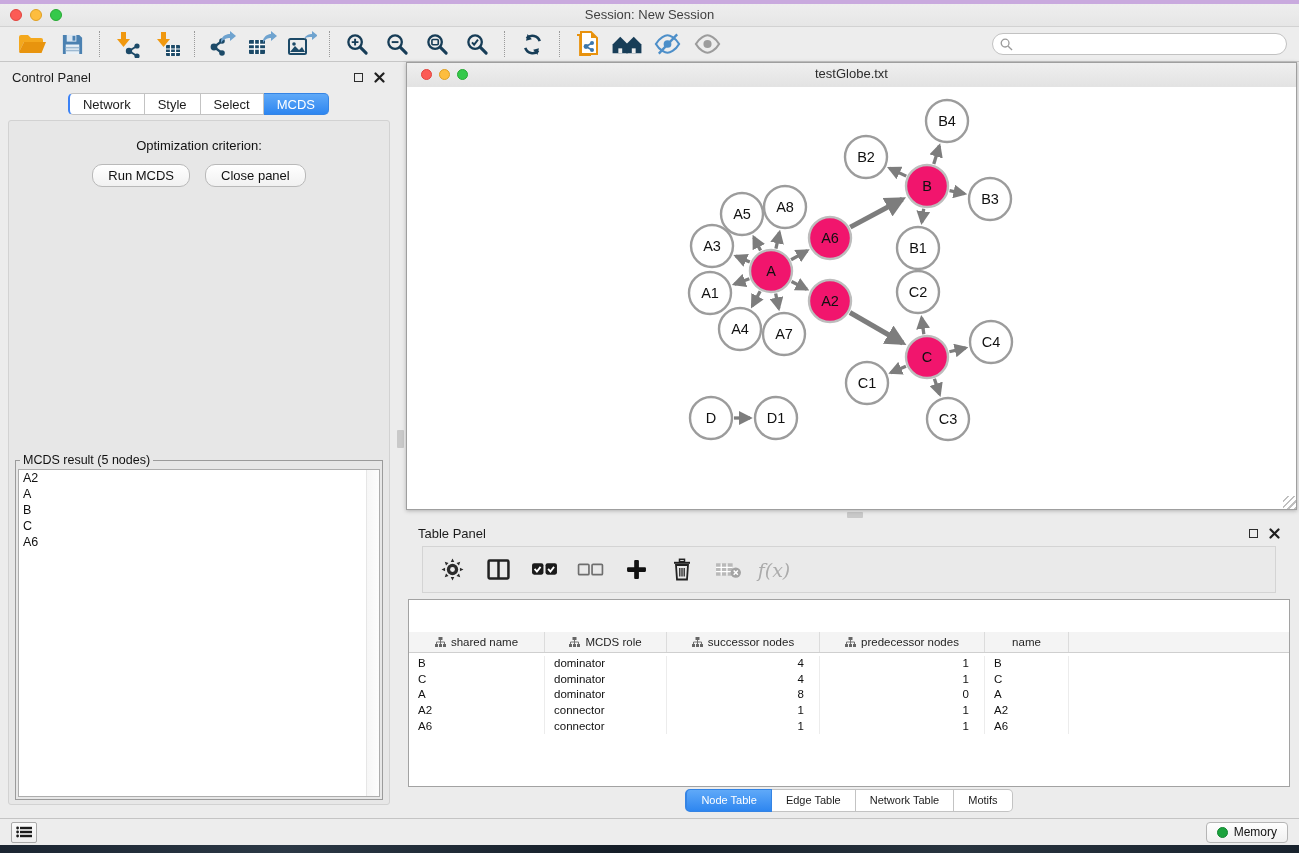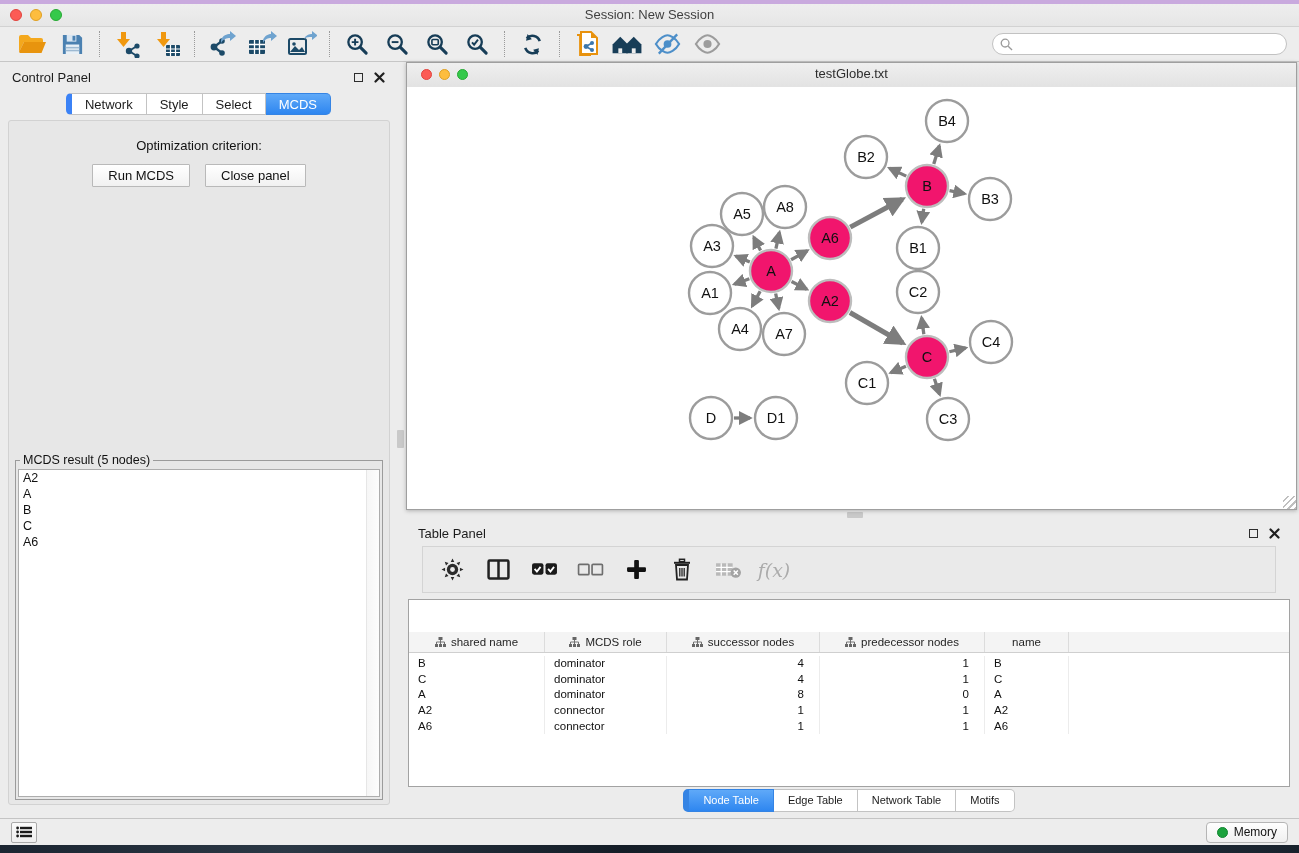--- a/index.html
+++ b/index.html
@@ -31,32 +31,32 @@
   .main { position:relative; height:756px; }
 
   
   .control-panel { position:absolute; left:0; top:0; width:397px; height:748px; }
   .cp-header { height:30px; display:flex; align-items:center; padding:0 12px; font-size:13px; color:#1c1c1c; }
   .panel-icons { margin-left:auto; display:flex; align-items:center; gap:11px; }
   .float-icon { width:9px; height:9px; border:1.6px solid #2d2d2d; display:inline-block; }
   .cp-tabs { display:flex; justify-content:center; margin:1px 0 3px; }
   .seg { border:1px solid #c3c3c3; border-left:none; background:#fff; font-size:13px; color:#1c1c1c;
     padding:2px 13px; height:22px; line-height:17px; cursor:pointer; }
-  .seg:first-child { border-left:6px solid #3b82f6; border-radius:5px 0 0 5px; }
+  .seg:first-child { border-left:2px solid #3b82f6; border-radius:5px 0 0 5px; }
   .seg:last-child { border-radius:0 5px 5px 0; }
   .seg.active { background:linear-gradient(#5fa9f8,#2e86f0); border-color:#3584e4; color:#fff; }
   .cp-content { position:absolute; top:58px; left:8px; right:7px; bottom:5px; background:#e7e7e7;
     border:1px solid #d2d2d2; border-radius:3px; padding-top:17px; }
   .opt-label { text-align:center; font-size:13px; color:#111; }
   .opt-select { margin:9px auto 0; width:316px; height:24px; background:#fff; border:1px solid #b5b5b5;
     border-radius:4px; position:relative; font-size:13px; color:#111; line-height:22px; padding-left:9px; cursor:pointer; }
   .stepper { position:absolute; right:1px; top:1px; bottom:1px; width:19px; border-radius:3px;
     background:linear-gradient(#72b3fa,#2f86f4); display:flex; align-items:center; justify-content:center; }
   .btn-row { display:flex; justify-content:center; gap:15px; margin-top:11px; }
-  .mac-btn { background:linear-gradient(#ffffff,#f1f1f1); border:1px solid #b9b9b9; border-radius:1px;
+  .mac-btn { background:linear-gradient(#ffffff,#f1f1f1); border:1px solid #b9b9b9; border-radius:10px;
     font-size:13px; color:#111; padding:3px 15px; height:23px; cursor:pointer; font-family:inherit; }
   .result-box { position:absolute; left:6px; right:6px; top:332px; bottom:4px; border:1px solid #9b9b9b; padding:2px; }
   .result-box legend { font-size:12.5px; color:#111; padding:0 3px; margin-left:2px; }
   .result-list { position:relative; width:100%; height:100%; background:#fff; border:1px solid #adadad; overflow:hidden; }
   .result-list .scroll-track { position:absolute; top:0; right:0; bottom:0; width:13px;
     background:linear-gradient(90deg,#f6f6f6,#fdfdfd); border-left:1px solid #e6e6e6; }
   .result-item { font-size:12.5px; line-height:16px; padding-left:4px; color:#111; }
 
   
   .right-area { position:absolute; left:397px; top:0; right:0; height:756px; }

